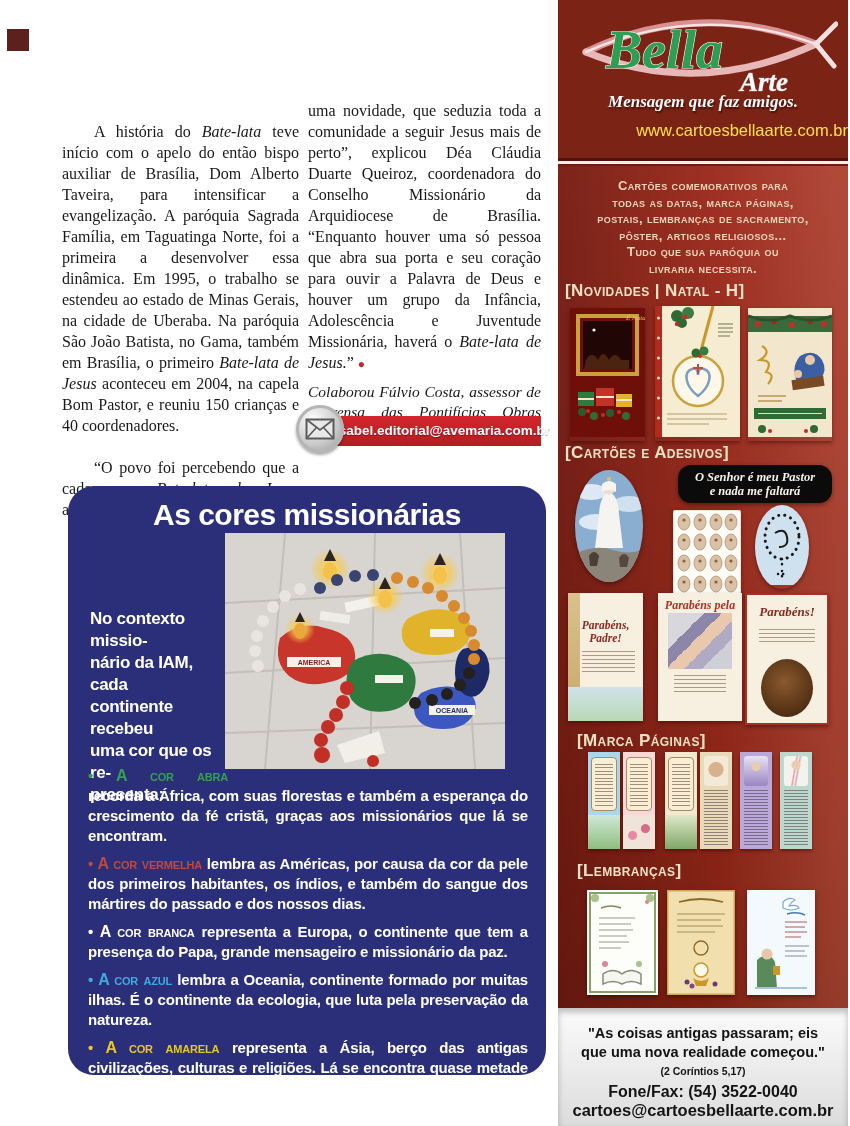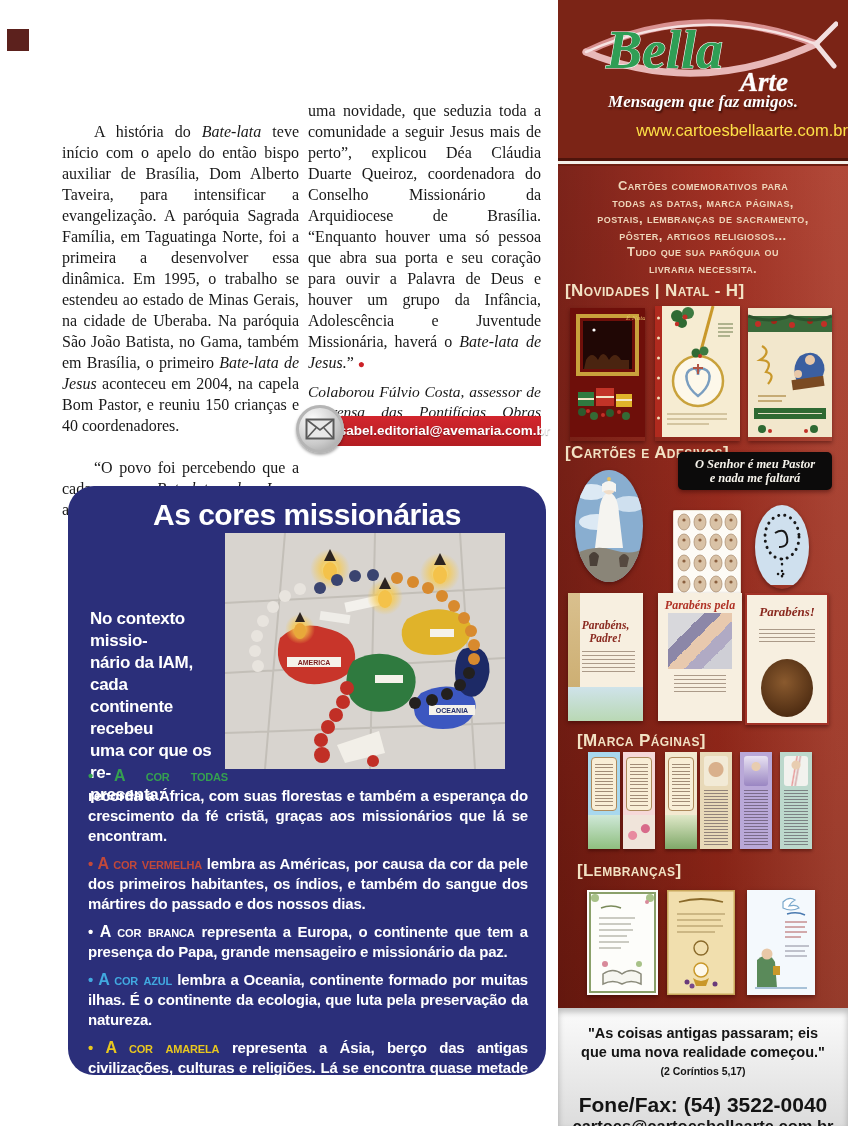--- a/index.html
+++ b/index.html
@@ -55,22 +55,22 @@
      font-variant:small-caps;letter-spacing:.4px;}
   #lab-novidades{left:7px;top:281px;}
   #lab-cartoes{left:7px;top:443px;}
   #lab-marca{left:19px;top:731px;}
   #lab-lembrancas{left:19px;top:861px;}
   .card{position:absolute;box-shadow:0 2px 4px rgba(40,0,0,.45);}
   
   #xmas1{left:12px;top:308px;} #xmas2{left:97px;top:306px;} #xmas3{left:190px;top:308px;}
   
   .fatima{left:17px;top:470px;width:68px;height:112px;border-radius:50%;overflow:hidden;box-shadow:0 2px 4px rgba(40,0,0,.45);position:absolute;}
-  .blackbanner{position:absolute;left:120px;top:452px;width:154px;height:38px;background:#0c0b0b;
-     border-radius:5px;display:flex;align-items:center;justify-content:center;box-shadow:0 2px 4px rgba(40,0,0,.45);}
+  .blackbanner{position:absolute;left:120px;top:465px;width:154px;height:38px;background:#0c0b0b;
+     border-radius:13px;display:flex;align-items:center;justify-content:center;box-shadow:0 2px 4px rgba(40,0,0,.45);}
   .blackbanner span{color:#f5f2ea;font:italic 600 12.5px/14px "Liberation Serif",serif;text-align:center;white-space:pre-line;}
   .stickers{left:115px;top:510px;position:absolute;box-shadow:0 2px 4px rgba(40,0,0,.45);}
   .rosary{left:197px;top:505px;position:absolute;border-radius:50%;overflow:hidden;box-shadow:0 2px 4px rgba(40,0,0,.45);}
   
   .pcard{position:absolute;top:593px;height:128px;background:#f7efe0;box-shadow:0 2px 4px rgba(40,0,0,.45);overflow:hidden;}
   #pc1{left:10px;width:75px;} #pc2{left:100px;width:84px;} #pc3{left:187px;width:80px;}
   .pc-title{position:absolute;width:100%;text-align:center;color:#8a2a20;
      font:bold italic 11.5px/13px "Liberation Serif",serif;white-space:pre-line;}
   #pc1 .pc-title{top:26px;} #pc2 .pc-title{top:6px;font-size:12px;color:#b03226;} #pc3 .pc-title{top:10px;font-size:13px;}
   .hairlines{position:absolute;background:repeating-linear-gradient(180deg,rgba(95,70,50,.5) 0 1px,transparent 1px 4px);}
@@ -106,21 +106,21 @@
      background:repeating-linear-gradient(180deg,rgba(60,45,60,.5) 0 1px,transparent 1px 3px);}
   
   .cert{position:absolute;top:890px;height:105px;background:#fff;box-shadow:0 2px 4px rgba(40,0,0,.5);}
   #ct1{left:29px;width:71px;} #ct2{left:109px;width:68px;} #ct3{left:189px;width:68px;}
   
   .gray-footer{position:absolute;left:0;top:1008px;width:100%;height:118px;
      background:linear-gradient(180deg,#fbfbfb,#dcdcdc);box-shadow:inset 0 4px 6px rgba(0,0,0,.25);}
   .gf{margin:0;text-align:center;color:#141414;font-family:"Liberation Sans",sans-serif;}
   .gf-quote{padding-top:16px;font-weight:bold;font-size:14.5px;line-height:19px;white-space:pre-line;}
   .gf-ref{font-weight:bold;font-size:10.5px;margin-top:3px;}
-  .gf-phone{font-weight:bold;font-size:21px;margin-top:16px;}
+  .gf-phone{font-weight:bold;font-size:16px;margin-top:6px;}
   .gf-email{font-weight:bold;font-size:16.5px;}
 </style>
 </head>
 <body>
 
 <div class="page">
 
   <div class="corner-square"></div>
 
   <div class="artcol col1">
@@ -236,21 +236,21 @@
     </div>
 
     <p class="mission-intro">No contexto missio-
 nário da IAM, cada
 continente recebeu
 uma cor que os re-
 presenta:</p>
 
     <ul class="mission-bullets">
       <div class="bullet-spacer"></div>
-    <li><span style="color: rgb(53, 160, 80);">• </span><span class="lbl" style="color: rgb(53, 160, 80);">A cor todas </span><span>recorda a África, com suas florestas e também a esperança do crescimento da fé cristã, graças aos missionários que lá se encontram.</span></li>
+    <li><span style="color: rgb(53, 160, 80);">• </span><span class="lbl" style="color: rgb(53, 160, 80);">A cor abra </span><span>recorda a África, com suas florestas e também a esperança do crescimento da fé cristã, graças aos missionários que lá se encontram.</span></li>
         <li><span style="color: rgb(194, 72, 58);">• </span><span class="lbl" style="color: rgb(194, 72, 58);">A cor vermelha </span><span>lembra as Américas, por causa da cor da pele dos primeiros habitantes, os índios, e também do sangue dos mártires do passado e dos nossos dias.</span></li>
         <li><span style="color: rgb(255, 255, 255);">• </span><span class="lbl" style="color: rgb(255, 255, 255);">A cor branca </span><span>representa a Europa, o continente que tem a presença do Papa, grande mensageiro e missionário da paz.</span></li>
         <li><span style="color: rgb(65, 169, 224);">• </span><span class="lbl" style="color: rgb(65, 169, 224);">A cor azul </span><span>lembra a Oceania, continente formado por muitas ilhas. É o continente da ecologia, que luta pela preservação da natureza.</span></li>
         <li><span style="color: rgb(232, 199, 31);">• </span><span class="lbl" style="color: rgb(232, 199, 31);">A cor amarela </span><span>representa a Ásia, berço das antigas civilizações, culturas e religiões. Lá se encontra quase metade da população do planeta e a menor porcentagem de cristãos.</span></li>
       </ul>
   </section>
 
   <aside class="sidebar">
 
     <div class="logo-block">

